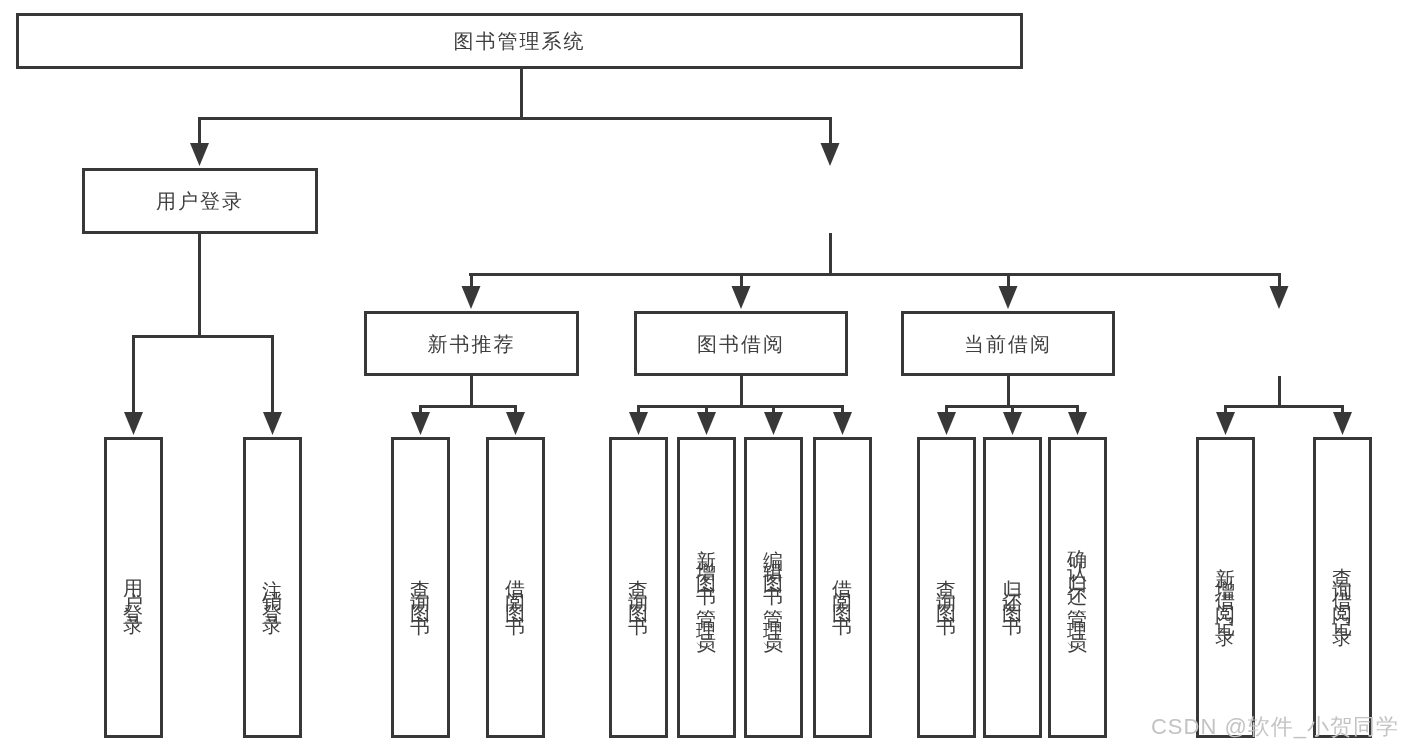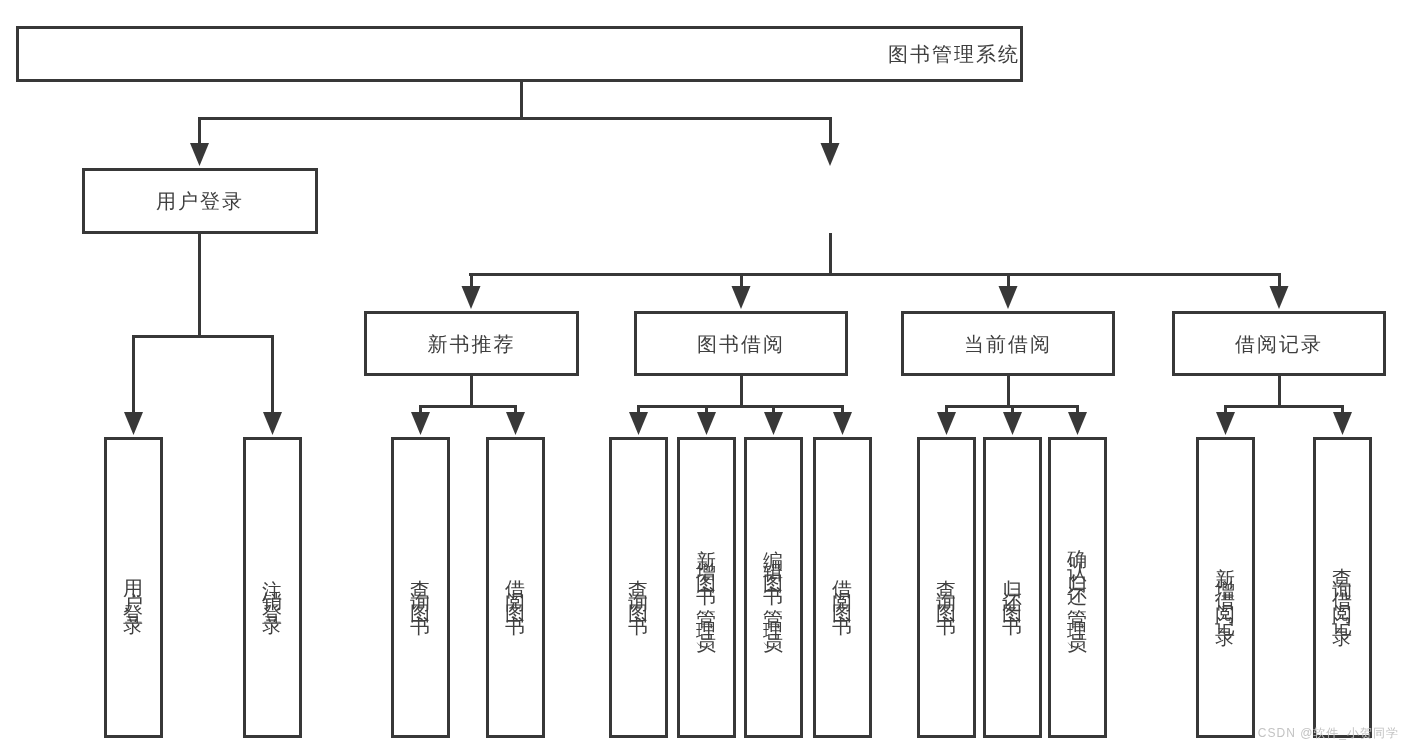--- a/index.html
+++ b/index.html
@@ -38,21 +38,21 @@
     text-orientation:mixed;
     font-size:20px;
     letter-spacing:12px;
     line-height:1;
     white-space:nowrap;
   }
   .watermark{
     position:absolute;
     right:6px;
     bottom:5px;
-    font-size:12px;
+    font-size:22px;
     letter-spacing:1px;
     color:var(--wm);
     white-space:nowrap;
     pointer-events:none;
   }
 </style>
 </head>
 <body>
 
 <div class="canvas">
@@ -73,39 +73,36 @@
       <polygon points="697,412 716,412 706.5,435" fill="#383838"></polygon>
       <polygon points="764,412 783,412 773.5,435" fill="#383838"></polygon>
       <polygon points="833,412 852,412 842.5,435" fill="#383838"></polygon>
       <polygon points="937,412 956,412 946.5,435" fill="#383838"></polygon>
       <polygon points="1003,412 1022,412 1012.5,435" fill="#383838"></polygon>
       <polygon points="1068,412 1087,412 1077.5,435" fill="#383838"></polygon>
       <polygon points="1216,412 1235,412 1225.5,435" fill="#383838"></polygon>
       <polygon points="1333,412 1352,412 1342.5,435" fill="#383838"></polygon>
     </svg>
 
-  <div class="box" style="left:16px;top:26px;width:1007px;height:56px;justify-content:flex-end;">
+  <div class="box" style="left:16px;top:13px;width:1007px;height:56px;">
     <span class="hlabel">图书管理系统</span>
   </div>
 
   <div class="box" style="left:82px;top:168px;width:236px;height:66px;">
     <span class="hlabel">用户登录</span>
   </div>
 
   <div class="box" style="left:634px;top:311px;width:214px;height:65px;">
     <span class="hlabel">图书借阅</span>
   </div>
   <div class="box" style="left:364px;top:311px;width:215px;height:65px;">
     <span class="hlabel">新书推荐</span>
   </div>
   <div class="box" style="left:901px;top:311px;width:214px;height:65px;align-items:center;">
     <span class="hlabel">当前借阅</span>
-  </div>
-  <div class="box" style="left:1172px;top:311px;width:214px;height:65px;">
-    <span class="hlabel">借阅记录</span>
   </div>
 
   <div class="box" style="left:104px;top:437px;width:59px;height:301px;">
     <span class="vlabel">用户登录</span>
   </div>
   <div class="box" style="left:243px;top:437px;width:59px;height:301px;">
     <span class="vlabel">注销登录</span>
   </div>
 
   <div class="box" style="left:391px;top:437px;width:59px;height:301px;">

